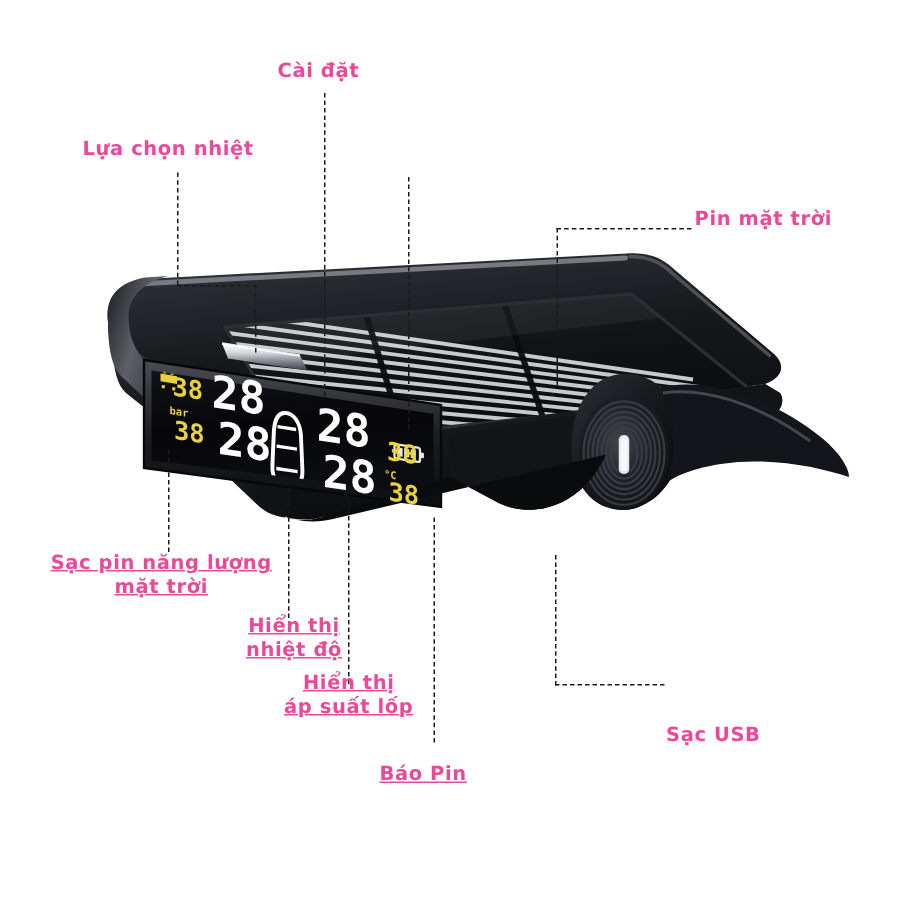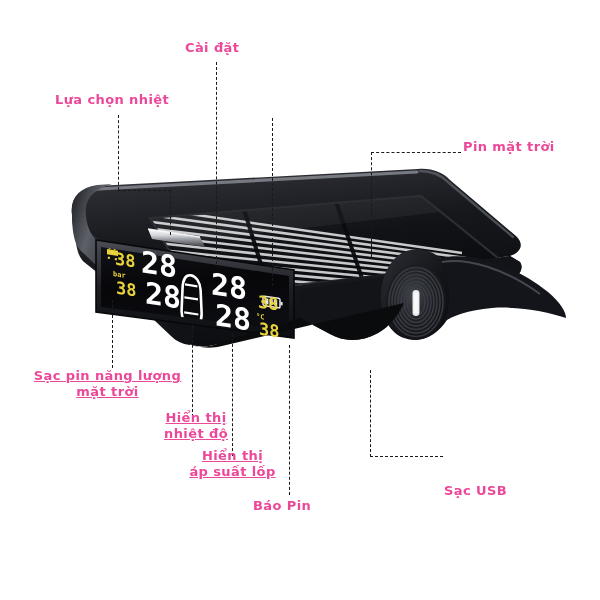--- a/index.html
+++ b/index.html
@@ -340,17 +340,17 @@
 
   <div class="callout ctr" style="left:20px; top:368px; width:175px;">Sạc pin năng lượng
 mặt trời</div>
 
   <div class="callout ctr" style="left:146px; top:410px; width:100px;">Hiển thị
 nhiệt độ</div>
 
   <div class="callout ctr" style="left:165px; top:448px; width:135px;">Hiển thị
 áp suất lốp</div>
 
-  <div class="callout" style="left:253px; top:498px;">Báo Pin</div>
+  <div class="callout" style="left:253px; top:509px;text-decoration:underline;">Báo Pin</div>
 
   <div class="callout" style="left:444px; top:447px;margin-top:36px;">Sạc USB</div>
 
 </div>
 
 </body></html>

